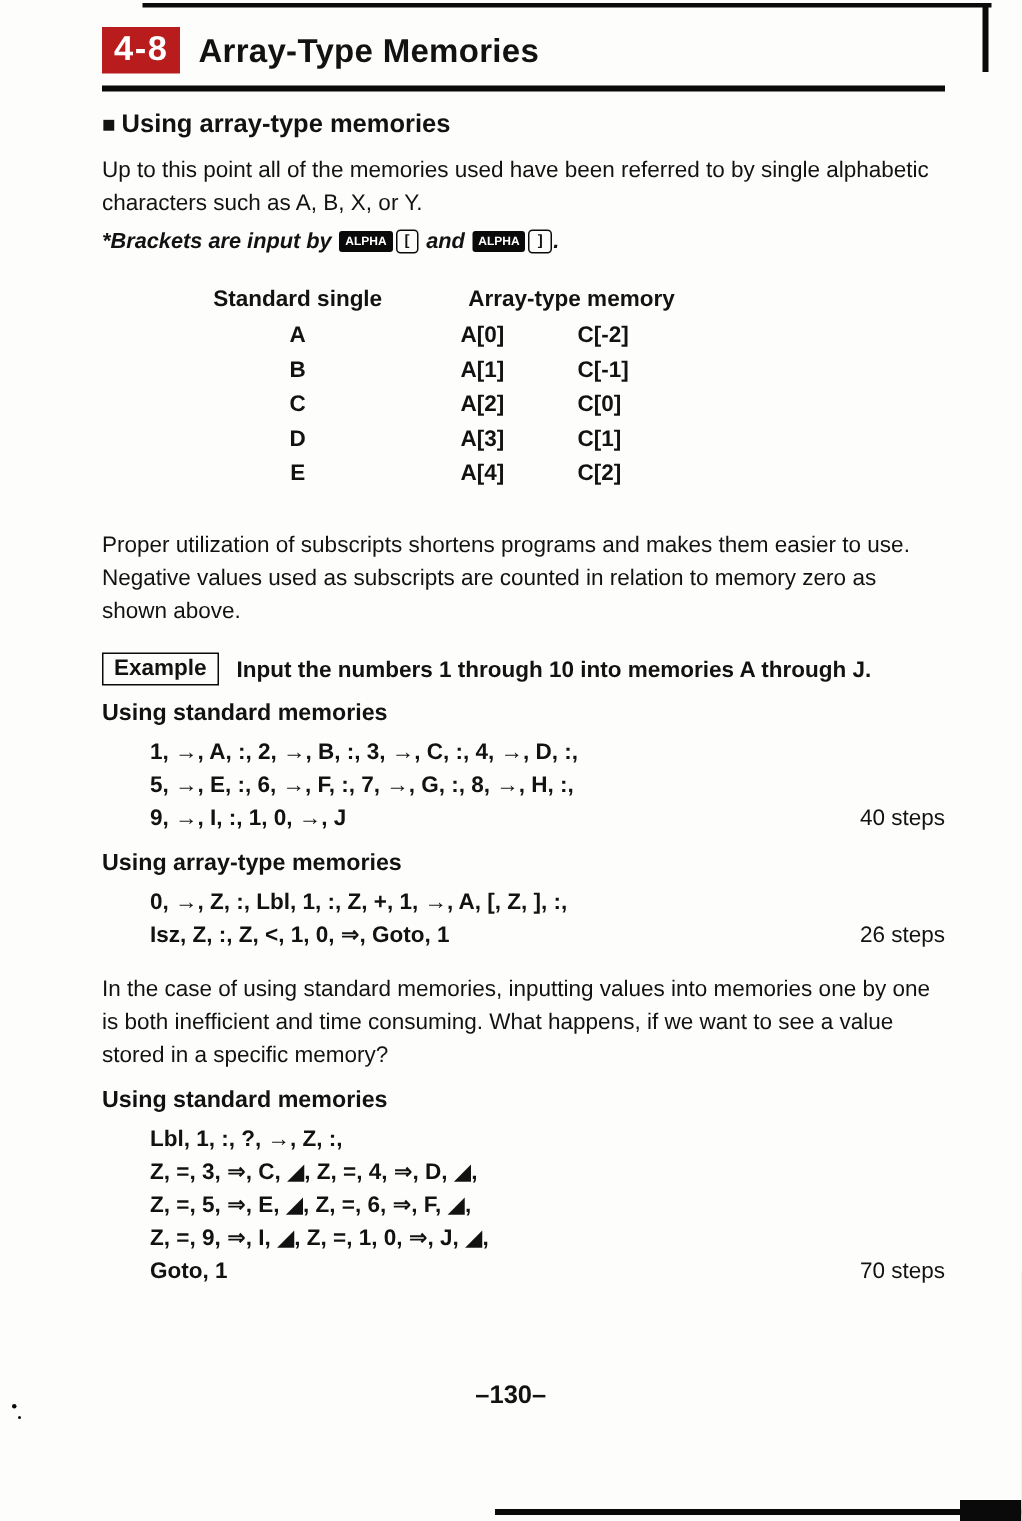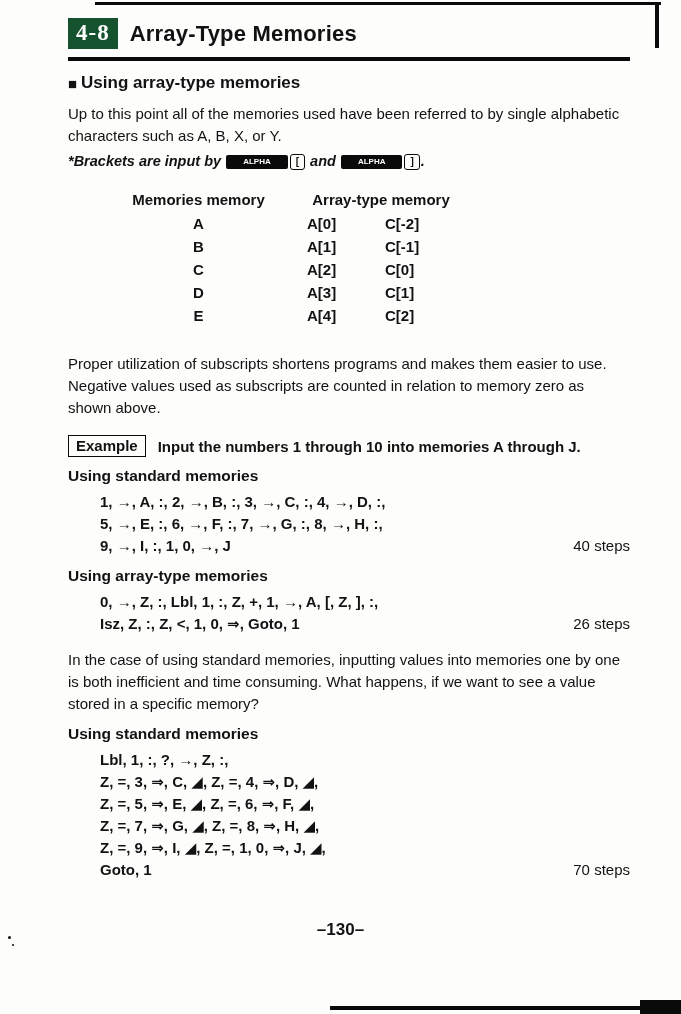--- a/index.html
+++ b/index.html
@@ -22,26 +22,25 @@
   .art-top{left:95px;top:2px;width:566px;height:3px;}
   .art-top-right{left:655px;top:2px;width:4px;height:46px;}
   .art-bottom{left:330px;top:1006px;width:351px;height:4px;}
   .art-bottom-corner{left:640px;top:1000px;width:41px;height:14px;}
   .art-left-dots{left:8px;top:936px;width:3px;height:3px;border-radius:50%;}
   .art-left-dots2{left:12px;top:944px;width:2px;height:2px;border-radius:50%;}
 
   
   .header-row{display:flex;align-items:center;gap:12px;}
   .section-badge{
-    background:#14532d;color:#ffffff;
+    background:#b91c1c;color:#ffffff;
     font-weight:bold;font-size:23px;
     padding:3px 8px 5px 8px;
     letter-spacing:1px;
     line-height:1;
-    font-family:Liberation Serif, serif;
   }
   .title{
     margin:0;font-size:22px;font-weight:bold;letter-spacing:0.2px;
   }
   .title-rule{height:4px;background:#0a0a0a;margin-top:8px;margin-bottom:12px;}
 
   .subheading{
     margin:6px 0 10px 0;
     font-size:17px;font-weight:bold;
     display:flex;align-items:center;gap:2px;
@@ -55,21 +54,21 @@
   .note{
     margin:2px 0 0 0;
     font-size:14.5px;line-height:20px;
     font-style:italic;font-weight:bold;
   }
   .alpha-key{
     display:inline-block;
     background:#0a0a0a;color:#fff;
     font-style:normal;font-weight:bold;
     font-size:8px;line-height:1;
-    padding:3px 17px;border-radius:2px;
+    padding:3px 4px;border-radius:2px;
     vertical-align:middle;margin:0 1px;
   }
   .bracket-key{
     display:inline-block;
     border:1.5px solid #0a0a0a;border-radius:3px;
     font-style:normal;font-weight:bold;
     font-size:10px;line-height:1;
     padding:2px 5px;
     vertical-align:middle;margin:0 1px;
   }
@@ -147,21 +146,21 @@
       <span class="bullet">■</span>
       <span>Using array-type memories</span>
     </h2>
 
     <p class="body-text">Up to this point all of the memories used have been referred to by single alphabetic characters such as A, B, X, or Y.</p>
 
     <p class="note"><span>*Brackets are input by </span><span class="alpha-key">ALPHA</span><span class="bracket-key">[</span><span> and </span><span class="alpha-key">ALPHA</span><span class="bracket-key">]</span><span>.</span></p>
 
     <div class="mem-table">
       <div class="mt-header">
-        <span class="mt-h1">Memories memory</span>
+        <span class="mt-h1">Standard single</span>
         <span class="mt-h2">Array-type memory</span>
       </div>
       <div class="mt-row">
         <span class="mt-c1">A</span>
         <span class="mt-c2">A[0]</span>
         <span class="mt-c3">C[-2]</span>
       </div>
       <div class="mt-row">
         <span class="mt-c1">B</span>
         <span class="mt-c2">A[1]</span>
@@ -211,21 +210,20 @@
     </div>
 
     <p class="body-text para-mid">In the case of using standard memories, inputting values into memories one by one is both inefficient and time consuming. What happens, if we want to see a value stored in a specific memory?</p>
 
     <div class="prog-block">
       <h3 class="prog-heading">Using standard memories</h3>
       <div class="prog-lines">
         <div class="prog-line">Lbl, 1, :, ?, →, Z, :,</div>
         <div class="prog-line">Z, =, 3, ⇒, C, ◢, Z, =, 4, ⇒, D, ◢,</div>
         <div class="prog-line">Z, =, 5, ⇒, E, ◢, Z, =, 6, ⇒, F, ◢,</div>
-        <div class="prog-line">Z, =, 7, ⇒, G, ◢, Z, =, 8, ⇒, H, ◢,</div>
         <div class="prog-line">Z, =, 9, ⇒, I, ◢, Z, =, 1, 0, ⇒, J, ◢,</div>
         <div class="prog-line">Goto, 1</div>
         <span class="steps">70 steps</span>
       </div>
     </div>
 
   </div>
 
   <div class="footer">–130–</div>
 

